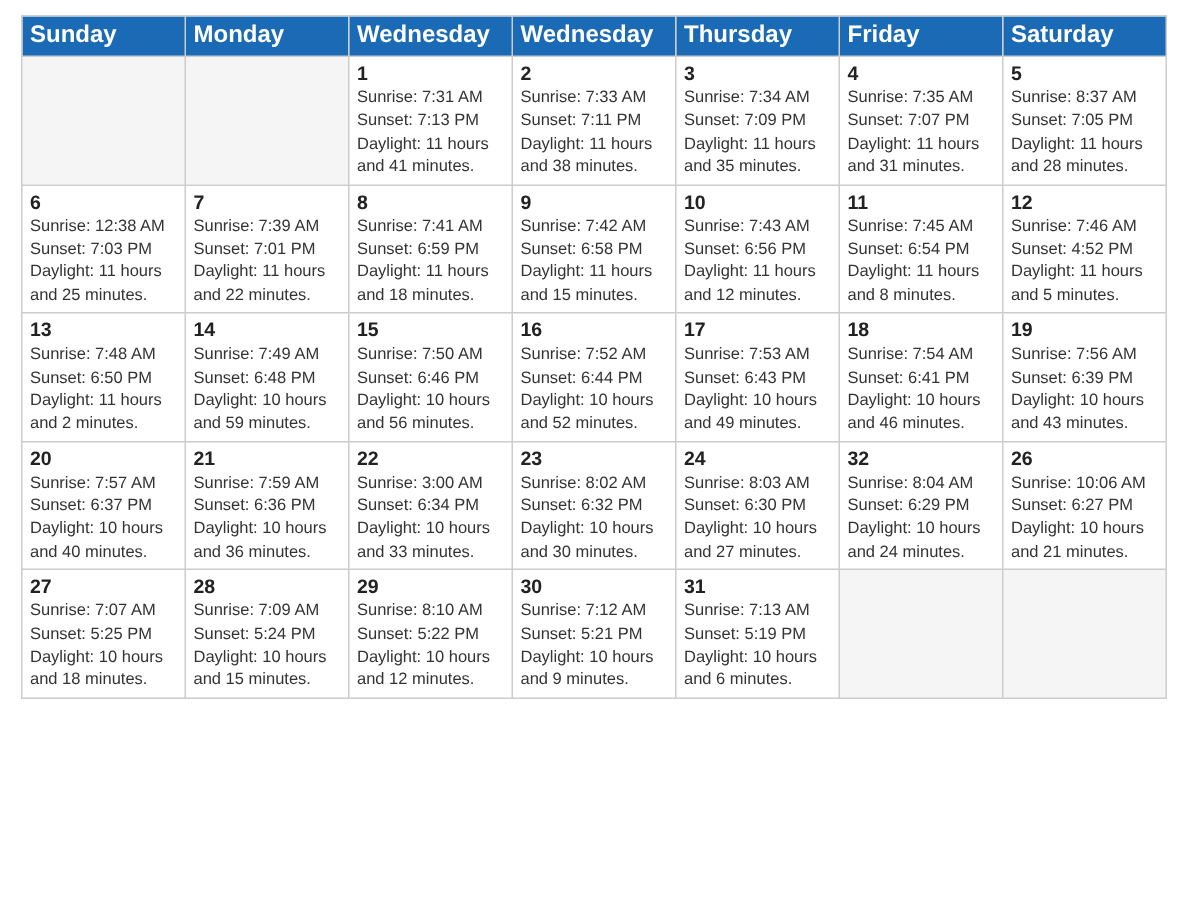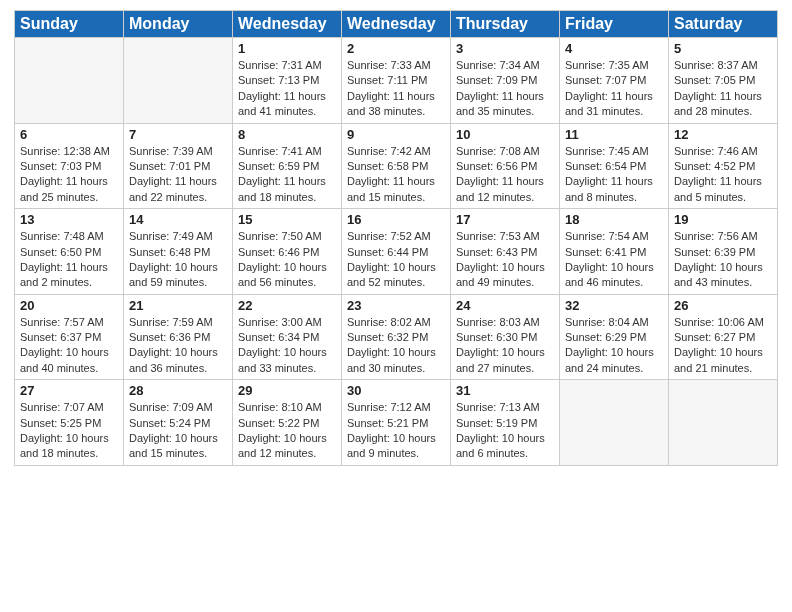--- a/index.html
+++ b/index.html
@@ -169,21 +169,21 @@
 Daylight: 11 hours and 18 minutes.</div>
           </td>
           <td>
             <span class="day-number">9</span>
             <div class="day-info">Sunrise: 7:42 AM
 Sunset: 6:58 PM
 Daylight: 11 hours and 15 minutes.</div>
           </td>
           <td>
             <span class="day-number">10</span>
-            <div class="day-info">Sunrise: 7:08 AM
+            <div class="day-info">Sunrise: 7:43 AM
 Sunset: 6:56 PM
 Daylight: 11 hours and 12 minutes.</div>
           </td>
           <td>
             <span class="day-number">11</span>
             <div class="day-info">Sunrise: 7:45 AM
 Sunset: 6:54 PM
 Daylight: 11 hours and 8 minutes.</div>
           </td>
           <td>

